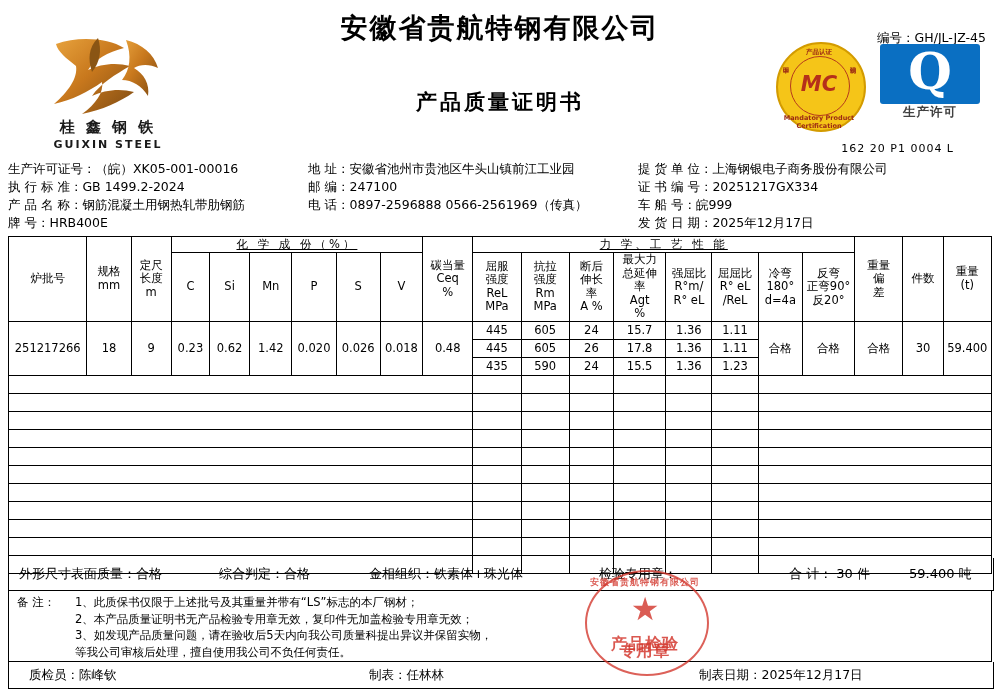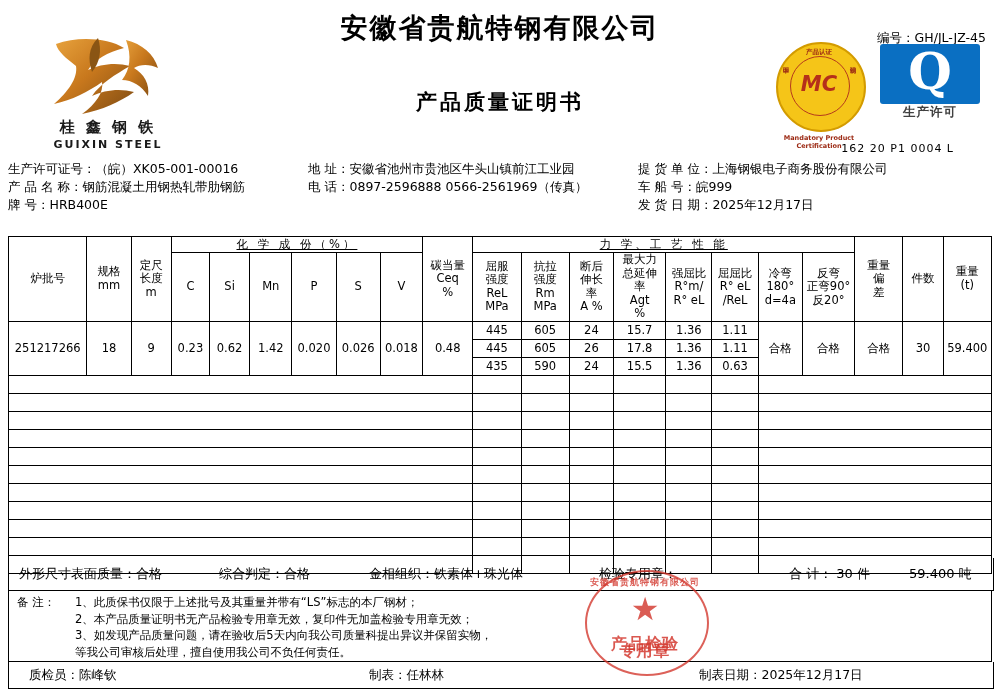--- a/index.html
+++ b/index.html
@@ -53,21 +53,21 @@
   }
   .mc-seal .mc{
     position:absolute;left:0;top:30px;width:86px;text-align:center;
     font-size:21px;font-weight:bold;color:#b5301a;font-style:italic;
   }
   .mc-seal .arc-top,.mc-seal .arc-bot{
     position:absolute;left:0;width:86px;text-align:center;
     font-size:6.5px;color:#9c2a14;font-weight:bold;
   }
   .mc-seal .arc-top{top:6px;}
-  .mc-seal .arc-bot{top:72px;margin-top:20px;}
+  .mc-seal .arc-bot{top:72px;}
   .mc-seal .arc-l,.mc-seal .arc-r{
     position:absolute;top:20px;font-size:6px;color:#9c2a14;
     writing-mode:vertical-rl;font-weight:bold;
   }
   .mc-seal .arc-l{left:5px;}
   .mc-seal .arc-r{right:5px;}
 
   
   .q-mark{position:absolute;left:880px;top:44px;width:100px;height:84px;}
   .q-mark .box{
@@ -211,20 +211,31 @@
   <div class="info">
     <div class="line">
       <div class="c1">
         <span class="lblk">生产许可证号：</span><span>（皖）XK05-001-00016</span>
       </div>
       <div class="c2">
         <span class="lblk">地    址：</span><span>安徽省池州市贵池区牛头山镇前江工业园</span>
       </div>
       <div class="c3">
         <span class="lblk">提 货 单 位：</span><span>上海钢银电子商务股份有限公司</span>
+      </div>
+    </div>
+    <div class="line">
+      <div class="c1">
+        <span class="lblk">执 行 标 准：</span><span>GB 1499.2-2024</span>
+      </div>
+      <div class="c2">
+        <span class="lblk">邮    编：</span><span>247100</span>
+      </div>
+      <div class="c3">
+        <span class="lblk">证 书 编 号：</span><span>20251217GX334</span>
       </div>
     </div>
     <div class="line">
       <div class="c1">
         <span class="lblk">产 品 名 称：</span><span>钢筋混凝土用钢热轧带肋钢筋</span>
       </div>
       <div class="c2">
         <span class="lblk">电    话：</span><span>0897-2596888   0566-2561969（传真）</span>
       </div>
       <div class="c3">
@@ -386,21 +397,21 @@
         <td class="dcell">17.8</td>
         <td class="dcell">1.36</td>
         <td class="dcell">1.11</td>
       </tr>
       <tr>
         <td class="dcell">435</td>
         <td class="dcell">590</td>
         <td class="dcell">24</td>
         <td class="dcell">15.5</td>
         <td class="dcell">1.36</td>
-        <td class="dcell">0.63</td>
+        <td class="dcell">1.23</td>
       </tr>
 
       <tr class="empty-row">
           <td colspan="10"></td>
           <td></td>
           <td></td>
           <td></td>
           <td></td>
           <td></td>
           <td></td>

